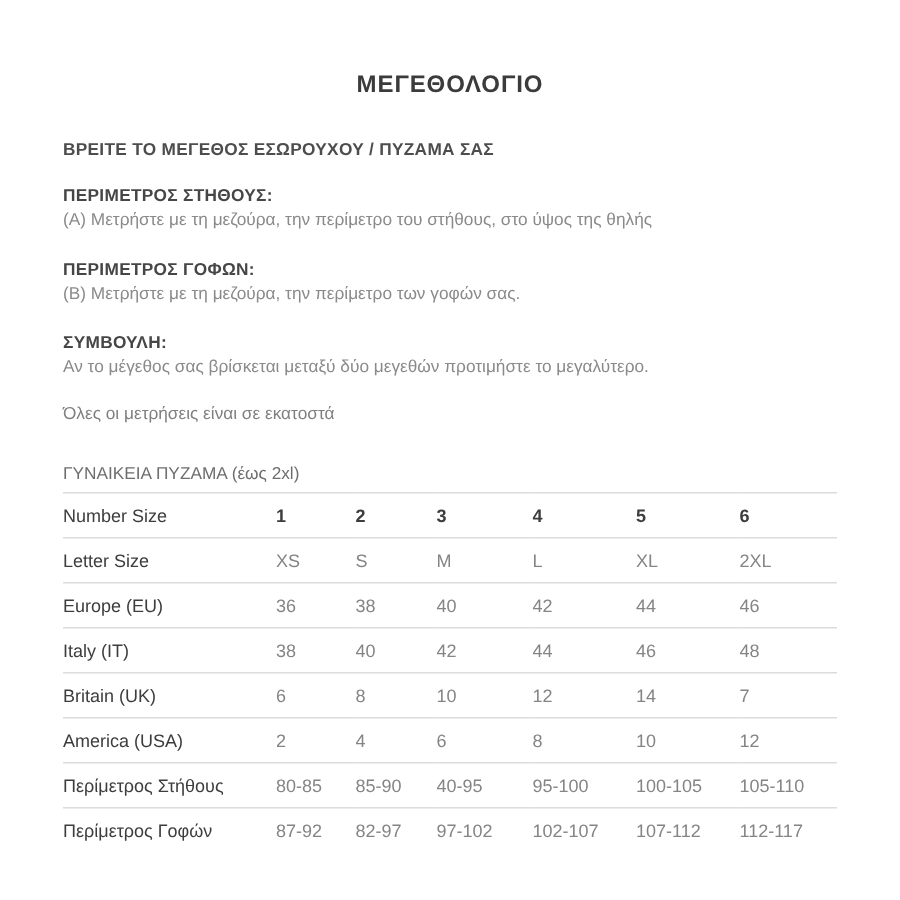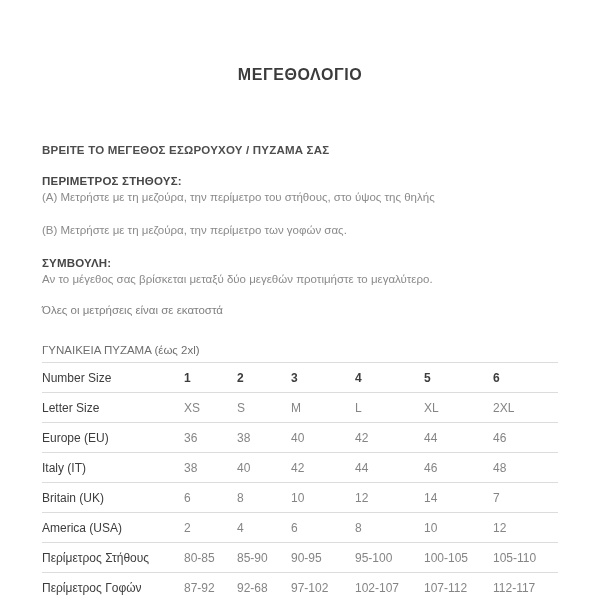--- a/index.html
+++ b/index.html
@@ -7,29 +7,29 @@
     width: 600px; height: 600px;
     background: #ffffff;
     font-family: "Liberation Sans", sans-serif;
     overflow: hidden;
   }
   .page {
     width: 600px; height: 600px;
     padding: 0 42px;
   }
   .title {
-    padding-top: 66px;
+    padding-top: 48px;
     text-align: center;
     font-size: 16px;
     font-weight: 700;
     letter-spacing: 0.6px;
     color: #3b3b3b;
   }
   .intro {
-    margin-top: 60px;
+    margin-top: 28px;
     font-size: 11.5px;
     font-weight: 600;
     letter-spacing: 0.2px;
     color: #4d4d4d;
   }
   .section { margin-top: 17px; }
   .section:first-of-type { margin-top: 22px; }
   .section-heading {
     font-size: 11.5px;
     font-weight: 700;
@@ -80,20 +80,21 @@
   <div class="title">ΜΕΓΕΘΟΛΟΓΙΟ</div>
 
   <div class="intro">ΒΡΕΙΤΕ ΤΟ ΜΕΓΕΘΟΣ ΕΣΩΡΟΥΧΟΥ / ΠΥΖΑΜΑ ΣΑΣ</div>
 
   <div class="section">
     <div class="section-heading">ΠΕΡΙΜΕΤΡΟΣ ΣΤΗΘΟΥΣ:</div>
     <div class="section-body">(Α) Μετρήστε με τη μεζούρα, την περίμετρο του στήθους, στο ύψος της θηλής</div>
   </div>
 
   <div class="section">
+    <div class="section-heading">ΠΕΡΙΜΕΤΡΟΣ ΓΟΦΩΝ:</div>
     <div class="section-body">(Β) Μετρήστε με τη μεζούρα, την περίμετρο των γοφών σας.</div>
   </div>
 
   <div class="section">
     <div class="section-heading">ΣΥΜΒΟΥΛΗ:</div>
     <div class="section-body">Αν το μέγεθος σας βρίσκεται μεταξύ δύο μεγεθών προτιμήστε το μεγαλύτερο.</div>
   </div>
 
   <div class="note">Όλες οι μετρήσεις είναι σε εκατοστά</div>
 
@@ -161,29 +162,29 @@
         <td class="val">4</td>
         <td class="val">6</td>
         <td class="val">8</td>
         <td class="val">10</td>
         <td class="val">12</td>
       </tr>
       <tr>
         <td class="lbl">Περίμετρος Στήθους</td>
         <td class="val">80-85</td>
         <td class="val">85-90</td>
-        <td class="val">90-95</td>
+        <td class="val">40-95</td>
         <td class="val">95-100</td>
         <td class="val">100-105</td>
         <td class="val">105-110</td>
       </tr>
       <tr>
         <td class="lbl">Περίμετρος Γοφών</td>
         <td class="val">87-92</td>
-        <td class="val">92-68</td>
+        <td class="val">82-97</td>
         <td class="val">97-102</td>
         <td class="val">102-107</td>
         <td class="val">107-112</td>
         <td class="val">112-117</td>
       </tr>
     </tbody>
   </table>
 
 </div>
 

